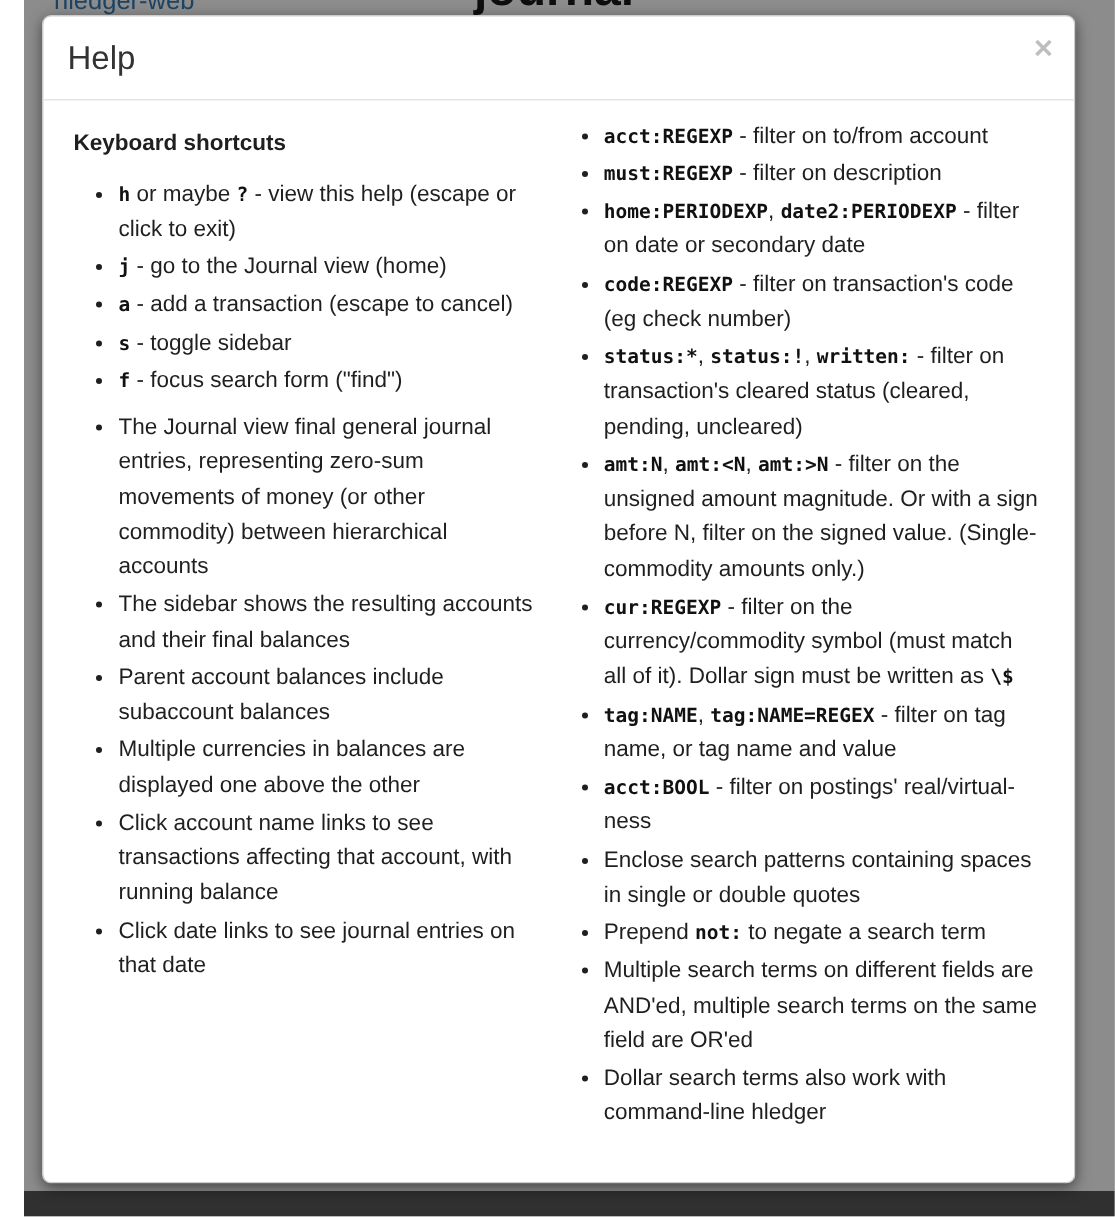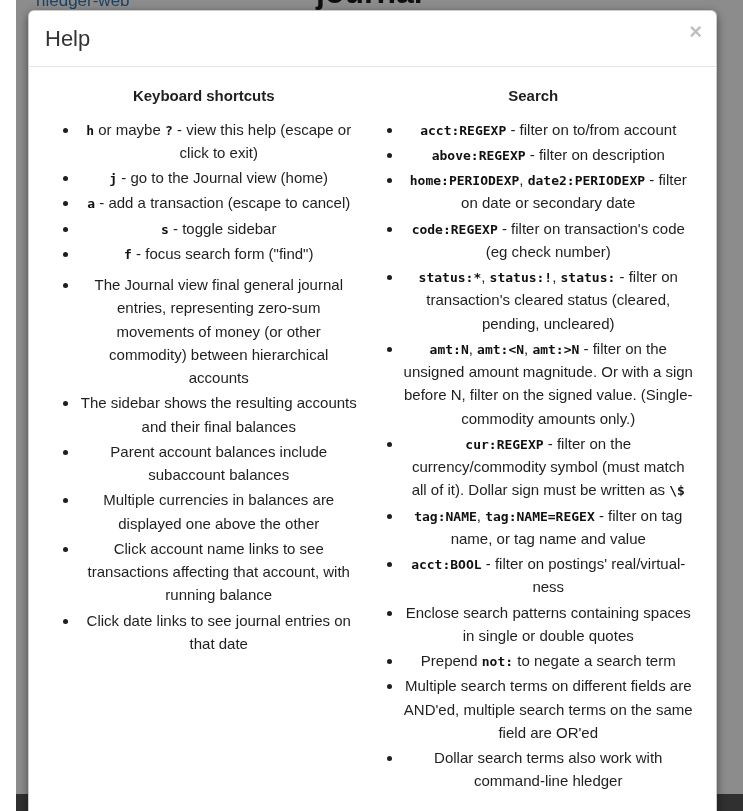--- a/index.html
+++ b/index.html
@@ -55,21 +55,21 @@
     position: absolute; top: 10px; right: 14px;
     border: 0; background: none; padding: 0;
     font-size: 22px; font-weight: bold; line-height: 1;
     color: #000; opacity: 0.25; cursor: pointer;
     font-family: "Liberation Sans", sans-serif;
   }
   .modal-body {
     display: flex;
     padding: 12px 20px 26px;
   }
-  .column { width: 50%; padding-right: 14px; text-align: center; }
+  .column { width: 50%; padding-right: 14px; }
   .column:last-child { padding-right: 2px; }
   .section-heading {
     margin: 22px 0 14px;
     font-size: 15px;
     font-weight: bold;
     color: #1f1f1f;
   }
   .column .section-heading:first-child { margin-top: 8px; }
   ul.help-list {
     margin: 0 0 8px;
@@ -120,27 +120,26 @@
           <ul class="help-list">
             <li>The Journal view final general journal entries, representing zero-sum movements of money (or other commodity) between hierarchical accounts</li>
             <li>The sidebar shows the resulting accounts and their final balances</li>
             <li>Parent account balances include subaccount balances</li>
             <li>Multiple currencies in balances are displayed one above the other</li>
             <li>Click account name links to see transactions affecting that account, with running balance</li>
             <li>Click date links to see journal entries on that date</li>
           </ul>
         </div>
       <div class="column">
-          <h3 class="section-heading">Search</h3>
           <ul class="help-list">
             <li><code>acct:REGEXP</code> - filter on to/from account</li>
-            <li><code>above:REGEXP</code> - filter on description</li>
+            <li><code>must:REGEXP</code> - filter on description</li>
             <li><code>home:PERIODEXP</code>, <code>date2:PERIODEXP</code> - filter on date or secondary date</li>
             <li><code>code:REGEXP</code> - filter on transaction's code (eg check number)</li>
-            <li><code>status:*</code>, <code>status:!</code>, <code>status:</code> - filter on transaction's cleared status (cleared, pending, uncleared)</li>
+            <li><code>status:*</code>, <code>status:!</code>, <code>written:</code> - filter on transaction's cleared status (cleared, pending, uncleared)</li>
             <li><code>amt:N</code>, <code>amt:&lt;N</code>, <code>amt:&gt;N</code> - filter on the unsigned amount magnitude. Or with a sign before N, filter on the signed value. (Single-commodity amounts only.)</li>
             <li><code>cur:REGEXP</code> - filter on the currency/commodity symbol (must match all of it). Dollar sign must be written as <code>\$</code></li>
             <li><code>tag:NAME</code>, <code>tag:NAME=REGEX</code> - filter on tag name, or tag name and value</li>
             <li><code>acct:BOOL</code> - filter on postings' real/virtual-ness</li>
             <li>Enclose search patterns containing spaces in single or double quotes</li>
             <li>Prepend <code>not:</code> to negate a search term</li>
             <li>Multiple search terms on different fields are AND'ed, multiple search terms on the same field are OR'ed</li>
             <li>Dollar search terms also work with command-line hledger</li>
           </ul>
         </div>

